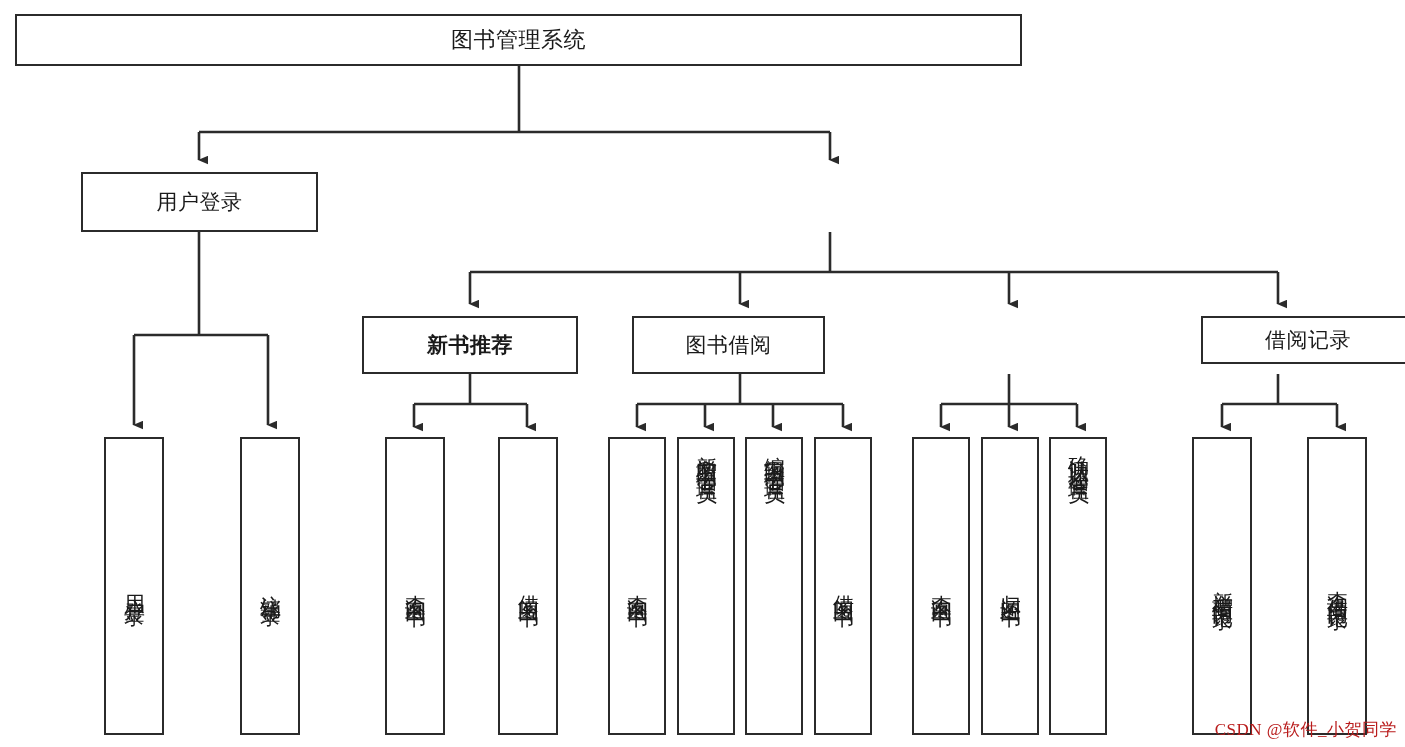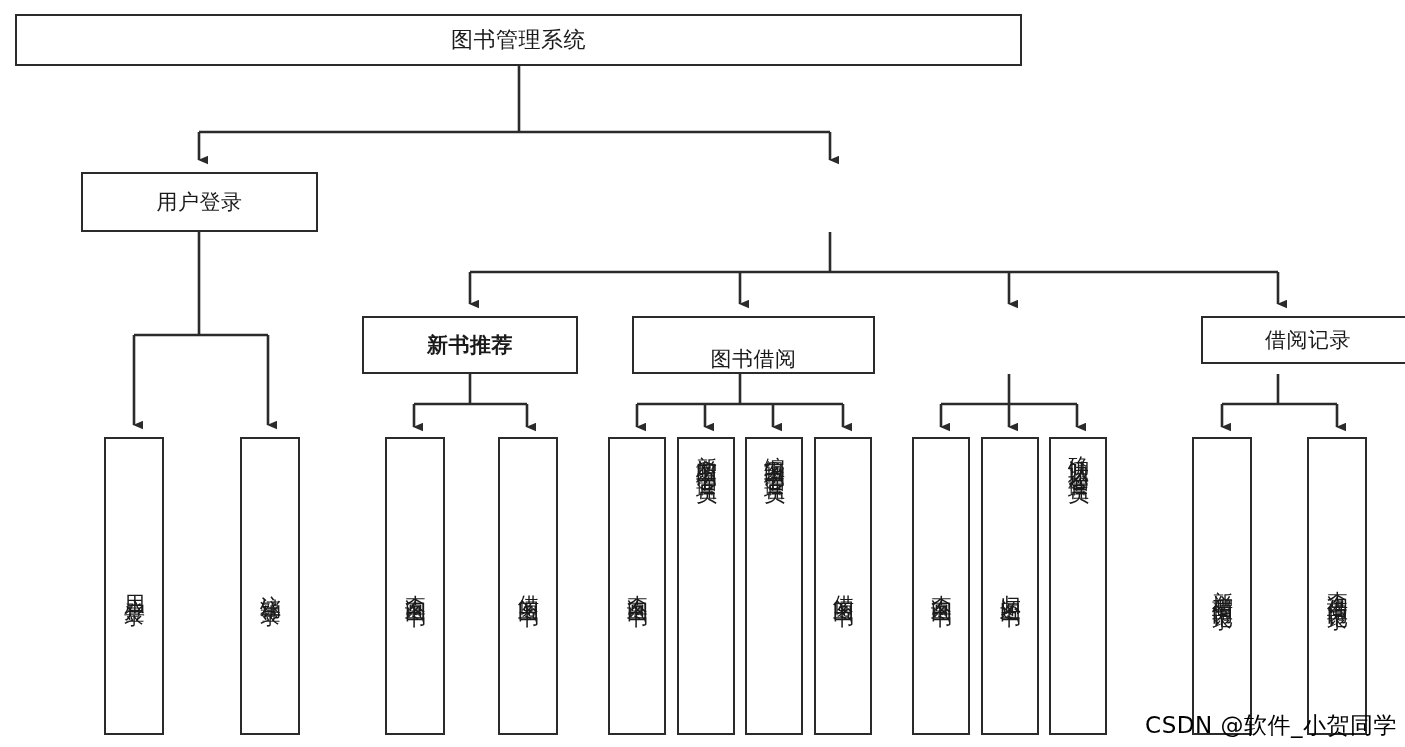--- a/index.html
+++ b/index.html
@@ -61,25 +61,26 @@
     white-space: nowrap;
     margin: 0 auto;
   }
   .node.vertical.centered {
     align-items: center;
   }
   .watermark {
     position: absolute;
     right: 8px;
     bottom: 6px;
-    font-size: 23px;
-    color: #000000;
+    font-size: 17px;
+    color: #b91c1c;
     letter-spacing: 0.5px;
     z-index: 5;
     white-space: nowrap;
+    font-family: Liberation Serif, serif;
   }
 </style>
 </head>
 <body>
 
 <div id="diagram-root">
 
   <svg id="diagram-svg" viewBox="0 0 1405 747" xmlns="http://www.w3.org/2000/svg">
     <defs>
       <marker id="arrowhead" markerWidth="9" markerHeight="10" refX="4.2" refY="9" orient="auto" markerUnits="userSpaceOnUse">
@@ -140,21 +141,21 @@
 
   <div class="node horizontal" style="left:81px; top:172px; width:237px; height:60px;">
     <span class="node-label">用户登录</span>
   </div>
 
 
   <div class="node horizontal" style="left:362px; top:316px; width:216px; height:58px;font-weight:bold;">
     <span class="node-label">新书推荐</span>
   </div>
 
-  <div class="node horizontal" style="left:632px; top:316px; width:243px; height:58px;align-items:flex-end;">
+  <div class="node horizontal" style="left:632px; top:316px; width:193px; height:58px;">
     <span class="node-label">图书借阅</span>
   </div>
 
 
   <div class="node horizontal" style="left:1171px; top:316px; width:214px; height:48px;margin-left:30px;">
     <span class="node-label">借阅记录</span>
   </div>
 
   <div class="node vertical centered" style="left:104px; top:437px; width:60px; height:298px;">
     <span class="node-label">用户登录</span>

